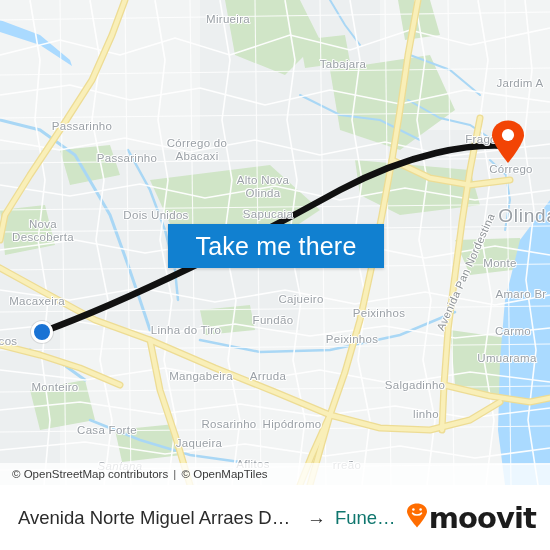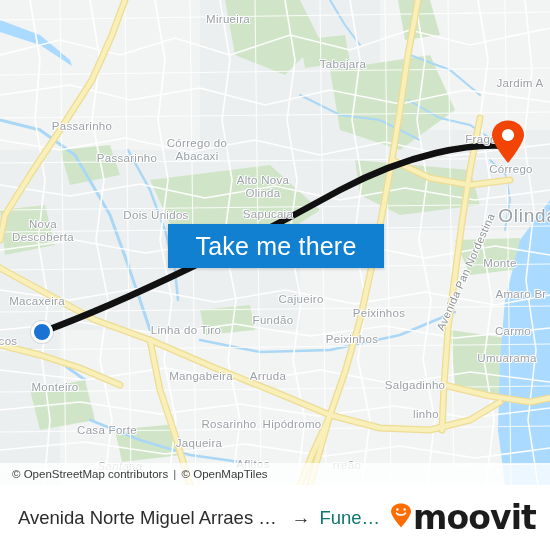--- a/index.html
+++ b/index.html
@@ -172,21 +172,21 @@
     color: #0f766e;
   }
   #moovit-logo {
     flex: 0 0 auto;
     display: flex;
     align-items: center;
     margin-left: 10px;
   }
   #moovit-wordmark {
     font-family: "DejaVu Sans", sans-serif;
-    font-size: 33px;
+    font-size: 29px;
     font-weight: bold;
     color: #1c1c1c;
     letter-spacing: -0.9px;
     margin-left: 1px;
   }
 </style>
 </head>
 <body>
 
 <div id="app">

